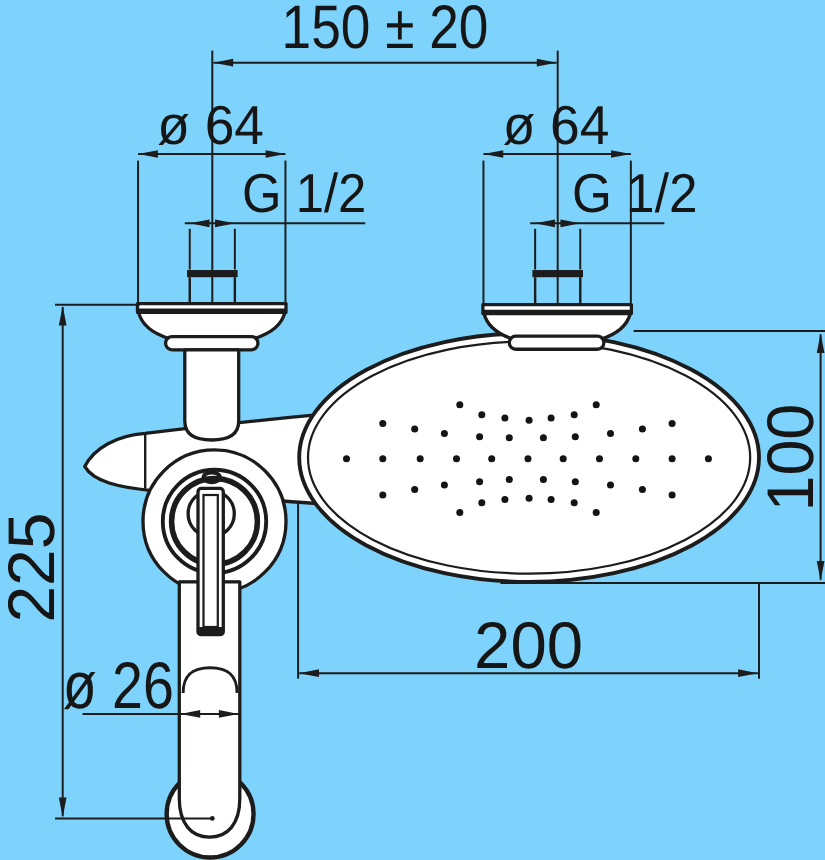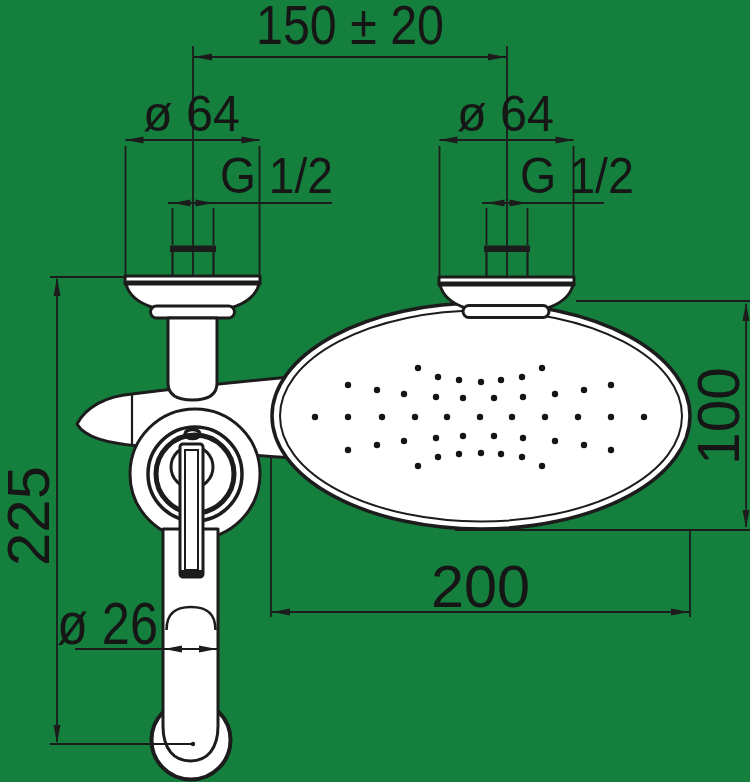--- a/index.html
+++ b/index.html
@@ -1,16 +1,16 @@
 <!DOCTYPE html>
 <html><head>
 <meta charset="utf-8">
 <style>
   html,body{margin:0;padding:0;background:#ffffff;}
-  .stage{position:relative;width:750px;height:782px;background:#15803d;overflow:hidden;
+  .stage{position:relative;width:750px;height:782px;background:#7dd3fc;overflow:hidden;
          font-family:"Liberation Sans", sans-serif;}
   svg{position:absolute;left:0;top:0;}
   .outline{fill:#ffffff;stroke:#1c1c1c;stroke-width:3;stroke-linejoin:round;}
   .outline-thin{fill:none;stroke:#1c1c1c;stroke-width:2.2;}
   .outline-heavy{fill:none;stroke:#1c1c1c;stroke-width:4;}
   .solid{fill:#1c1c1c;stroke:none;}
   .dim{fill:none;stroke:#1c1c1c;stroke-width:1.8;}
   .arrow{fill:#1c1c1c;stroke:none;}
   .dimtext{fill:#161616;font-family:"Liberation Sans", sans-serif;}
   .dot{fill:#141414;stroke:none;}

